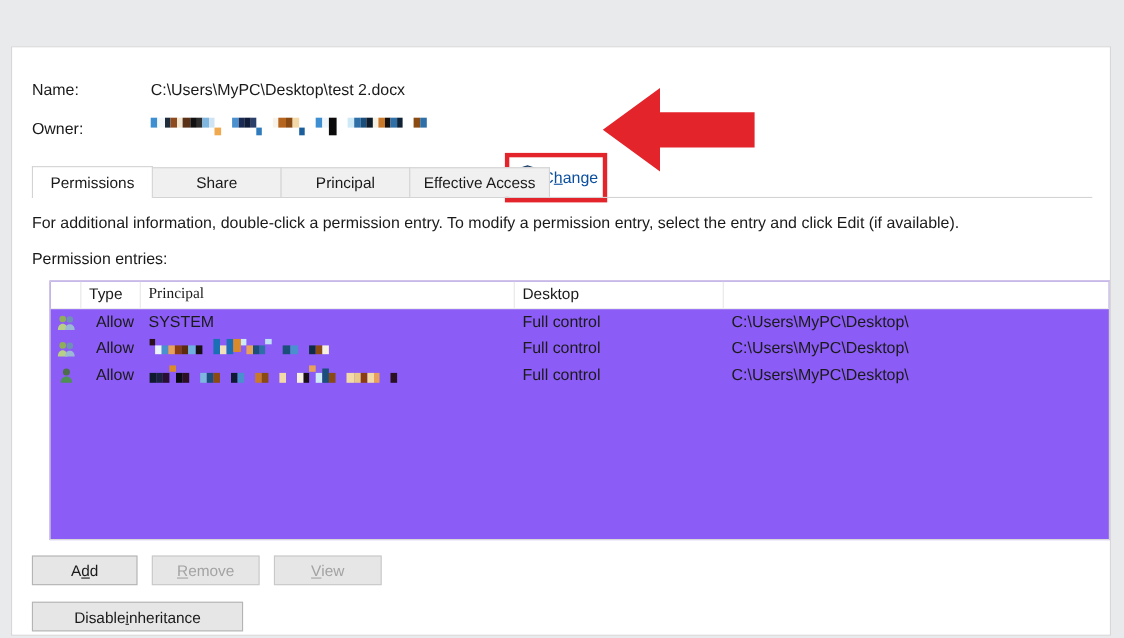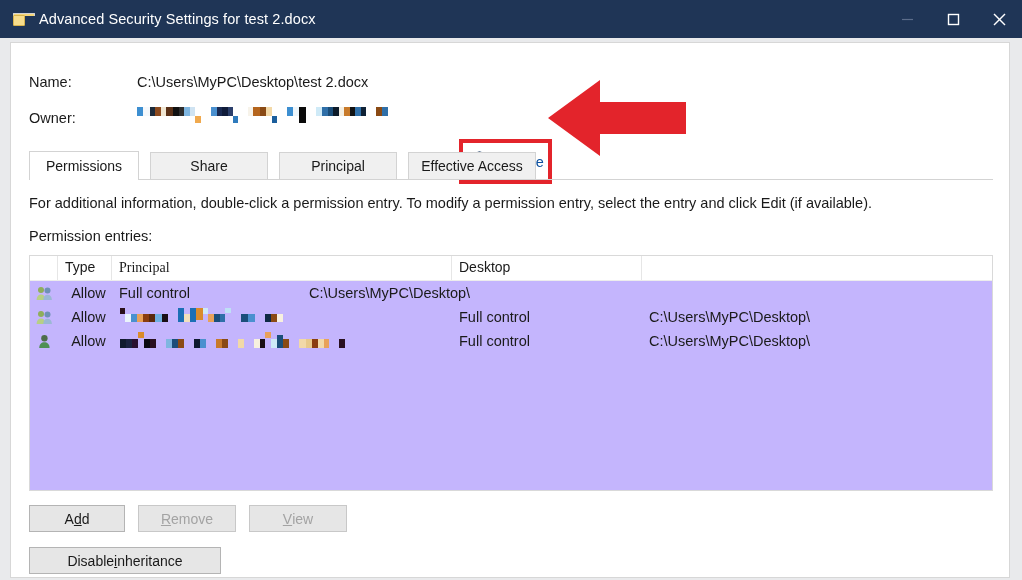--- a/index.html
+++ b/index.html
@@ -173,21 +173,20 @@
   
   .tabstrip {
     position: absolute;
     left: 18px;
     top: 108px;
     width: 964px;
     height: 28px;
     border-bottom: 1px solid #d3d3d3;
     display: flex;
     align-items: flex-end;
-    gap: 12px;
   }
   .tab {
     height: 27px;
     line-height: 26px;
     padding: 0 10px;
     font-size: 14px;
     color: #1a1a1a;
     text-align: center;
     box-sizing: border-box;
     background: #f0f0f0;
@@ -222,27 +221,27 @@
     position: absolute;
     left: 18px;
     top: 185px;
     font-size: 14.5px;
     color: #1a1a1a;
   }
 
   
   .listview {
     position: absolute;
-    left: 18px;
+    left: 34px;
     top: 212px;
     width: 964px;
     height: 236px;
     border: 1px solid #d9d9d9;
     box-sizing: border-box;
-    background: #c4b5fd;
+    background: #8b5cf6;
     overflow: hidden;
   }
   .lv-header {
     display: flex;
     height: 24px;
     background: #ffffff;
     border-bottom: 1px solid #ededed;
   }
   .lv-th {
     font-size: 14px;
@@ -326,46 +325,20 @@
     width: 192px;
     height: 27px;
     margin-right: 0;
   }
 </style>
 </head>
 <body>
 
 <div id="app">
 
-  <div class="titlebar">
-    <span class="title-folder-icon">
-      <span class="tab"></span>
-        <span class="body"></span>
-    </span>
-    <span class="titlebar-text">Advanced Security Settings for test 2.docx</span>
-
-    <div class="wincontrols">
-      <div class="wc-btn wc-min">
-        <svg width="13" height="13" viewBox="0 0 13 13">
-            <line x1="1" y1="6.5" x2="12" y2="6.5" stroke-width="1.2"></line>
-          </svg>
-      </div>
-      <div class="wc-btn wc-max">
-        <svg width="13" height="13" viewBox="0 0 13 13">
-            <rect x="1.5" y="1.5" width="10" height="10" fill="none" stroke-width="1.4"></rect>
-          </svg>
-      </div>
-      <div class="wc-btn wc-close">
-        <svg width="15" height="15" viewBox="0 0 15 15">
-          <line x1="2" y1="2" x2="13" y2="13" stroke-width="1.4"></line>
-          <line x1="13" y1="2" x2="2" y2="13" stroke-width="1.4"></line>
-        </svg>
-      </div>
-    </div>
-  </div>
 
   <div class="dialog-body">
 
     <div class="info-rows">
       <div class="info-row">
         <span class="info-label">Name:</span>
         <span class="info-value">C:\Users\MyPC\Desktop\test 2.docx</span>
       </div>
       <div class="info-row">
         <span class="info-label">Owner:</span>
@@ -454,20 +427,21 @@
           <div class="lv-row">
             <div class="cell c-icon">
               <svg width="17" height="15" viewBox="0 0 17 15">
     <circle cx="5" cy="4" r="3" fill="#8fae5a"></circle>
     <path d="M0.6 14 C0.6 10.4 2.6 8.4 5 8.4 C7.4 8.4 9.4 10.4 9.4 14 Z" fill="#b7cf86"></path>
     <circle cx="11.5" cy="4.4" r="3" fill="#6f91b5"></circle>
     <path d="M7.2 14 C7.2 10.6 9.2 8.8 11.5 8.8 C13.9 8.8 15.9 10.6 15.9 14 Z" fill="#9bb8d4"></path>
   </svg>
             </div>
             <div class="cell c-type">Allow</div>
+            <div class="cell c-principal">SYSTEM</div>
             <div class="cell c-access">Full control</div>
             <div class="cell c-inherited">C:\Users\MyPC\Desktop\</div>
           </div>
           <div class="lv-row">
             <div class="cell c-icon">
               <svg width="17" height="15" viewBox="0 0 17 15">
     <circle cx="5" cy="4" r="3" fill="#8fae5a"></circle>
     <path d="M0.6 14 C0.6 10.4 2.6 8.4 5 8.4 C7.4 8.4 9.4 10.4 9.4 14 Z" fill="#b7cf86"></path>
     <circle cx="11.5" cy="4.4" r="3" fill="#6f91b5"></circle>
     <path d="M7.2 14 C7.2 10.6 9.2 8.8 11.5 8.8 C13.9 8.8 15.9 10.6 15.9 14 Z" fill="#9bb8d4"></path>

